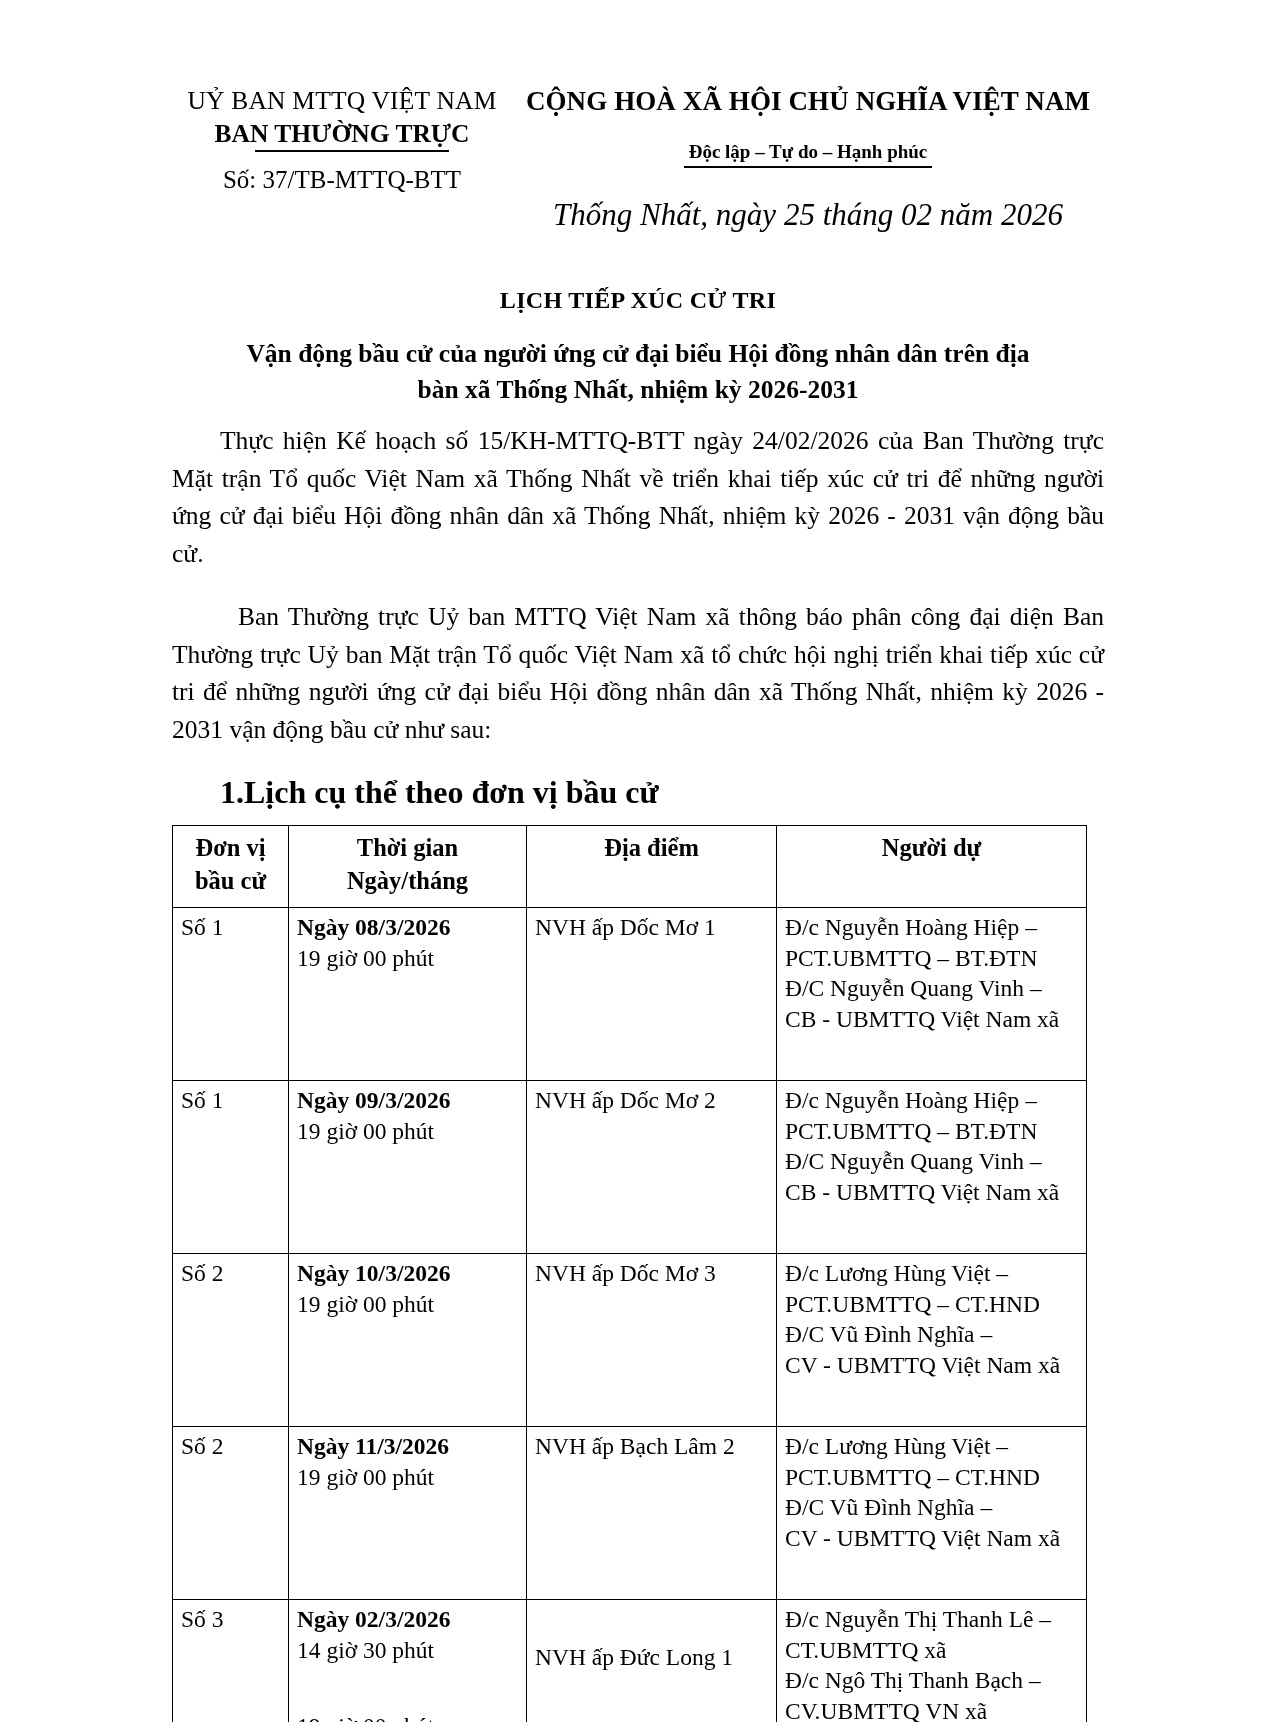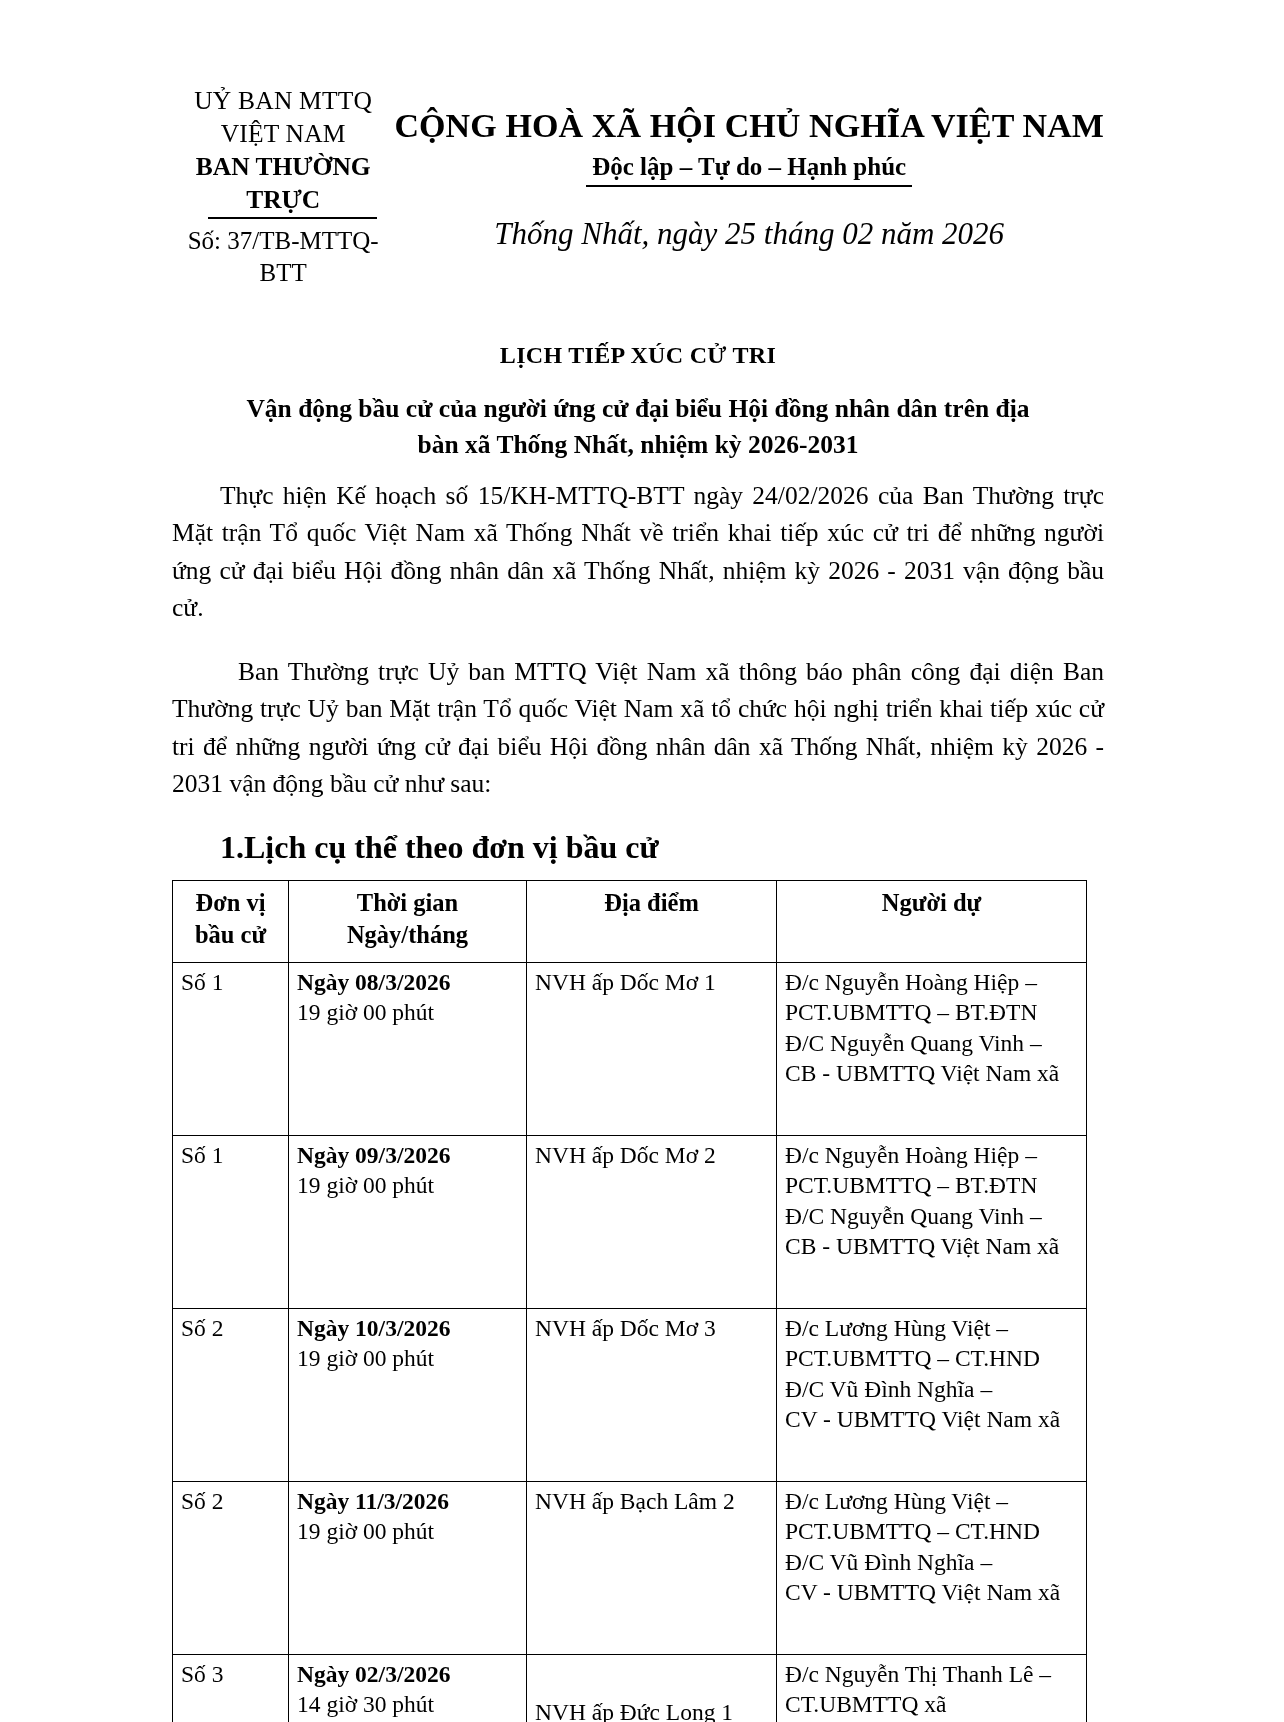--- a/index.html
+++ b/index.html
@@ -54,35 +54,34 @@
   .hdr-org-3::after {
     content: "";
     position: absolute;
     left: 16%;
     right: 8%;
     bottom: -2px;
     border-bottom: 2.2px solid #000;
   }
   .hdr-so {
     font-size: 25px;
-    margin-top: 8px;
+    margin-top: 14px;
   }
   .hdr-nation {
-    font-size: 34px;
+    font-size: 27px;
     font-weight: bold;
     letter-spacing: 0.1px;
     white-space: nowrap;
-    margin-top: 20px;
   }
   .hdr-motto {
-    font-size: 25px;
+    font-size: 19px;
     font-weight: bold;
     display: inline-block;
     position: relative;
-    margin-top: 3px;
+    margin-top: 21px;
   }
   .hdr-motto::after {
     content: "";
     position: absolute;
     left: -2%;
     right: -2%;
     bottom: -3px;
     border-bottom: 2.2px solid #000;
   }
   .hdr-place-date {

